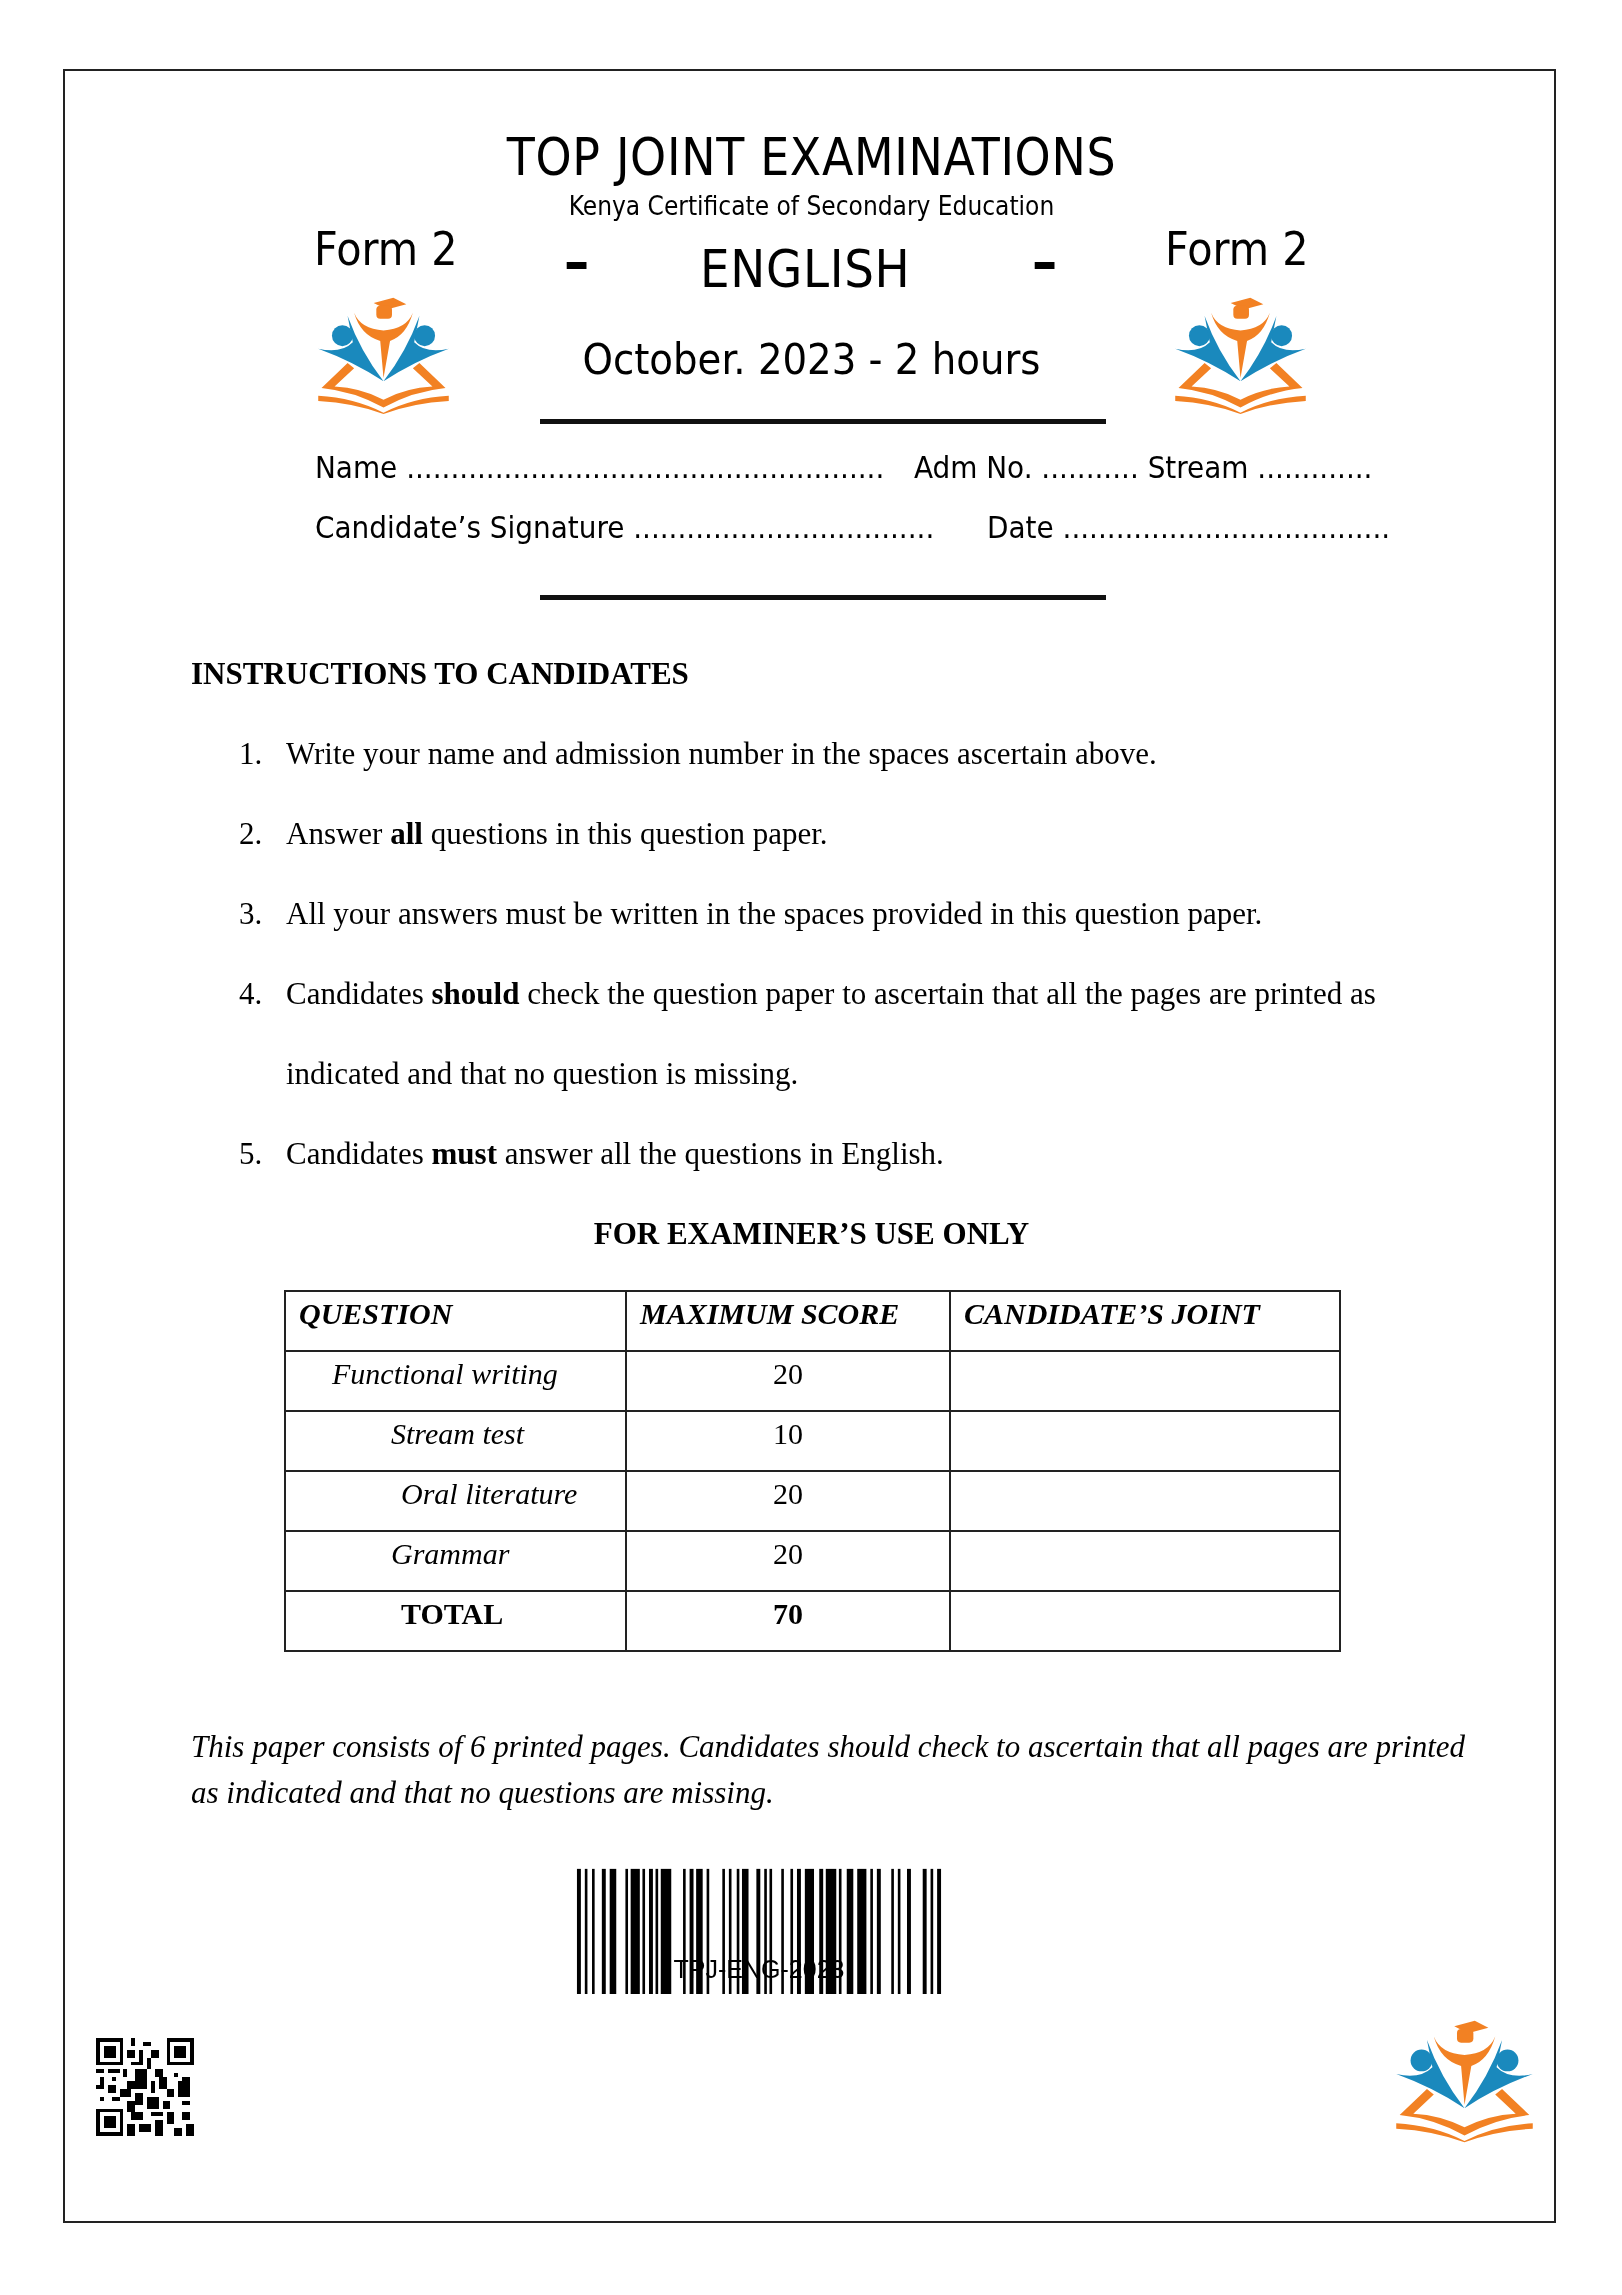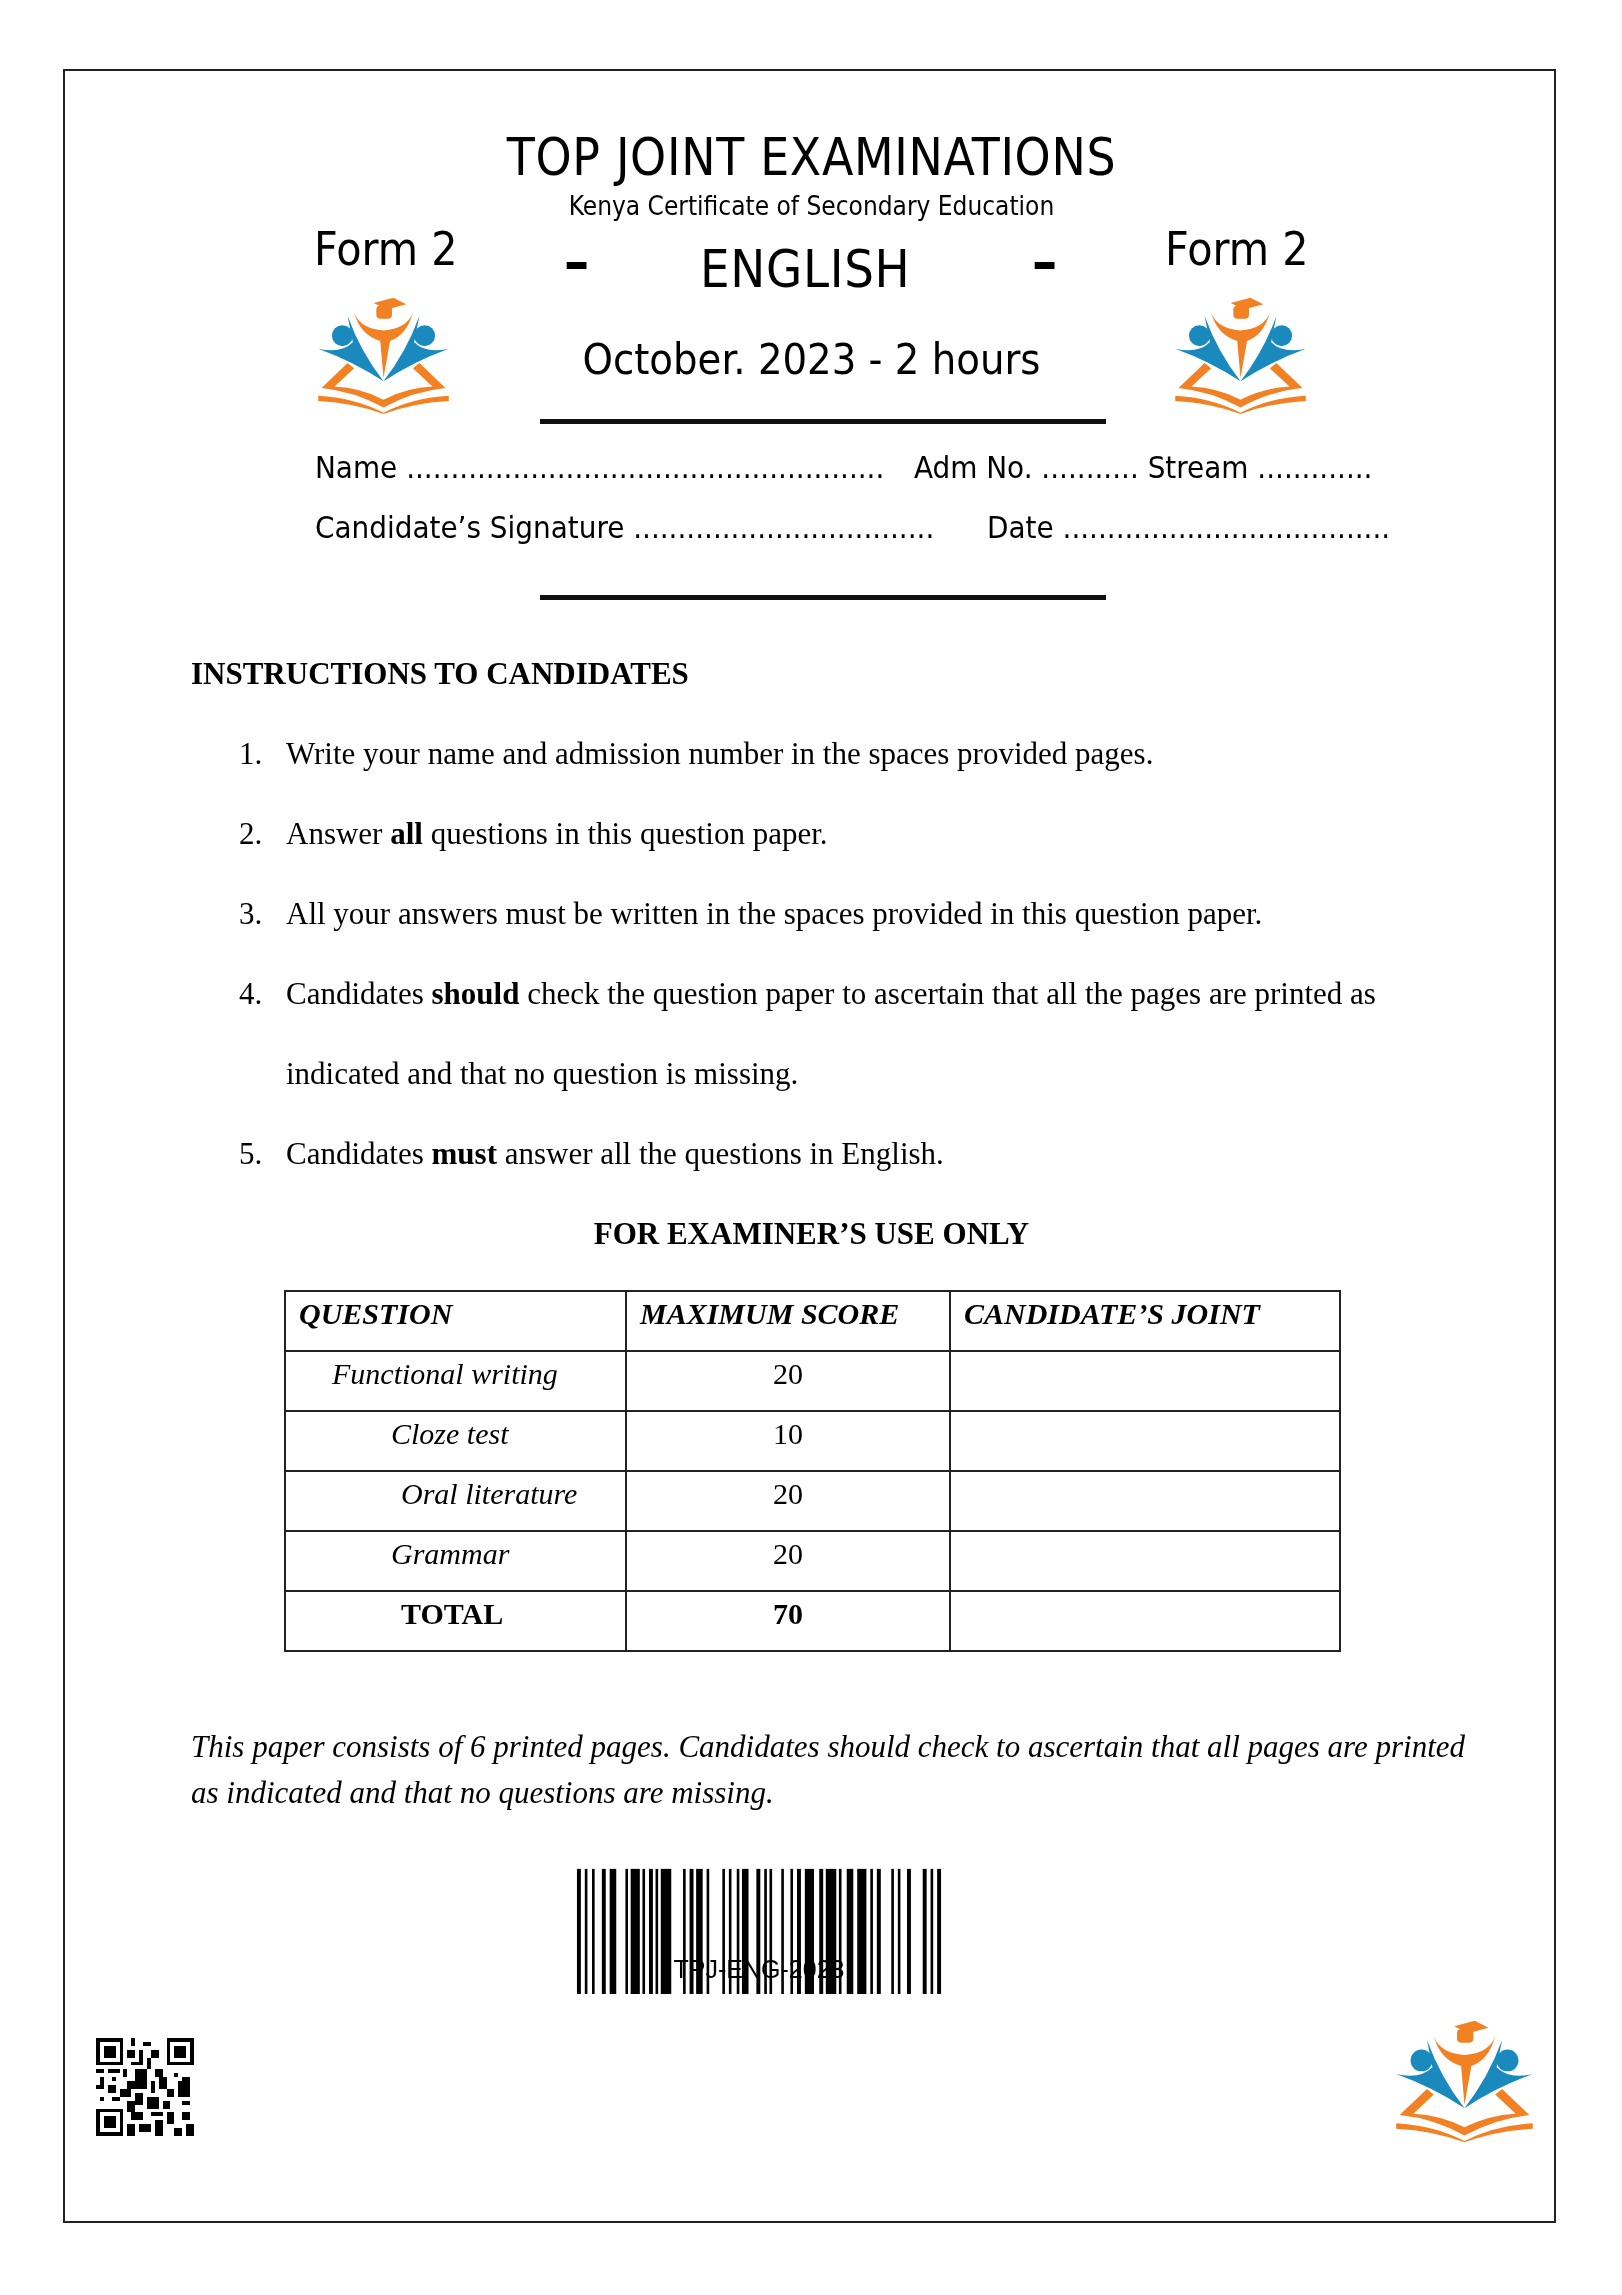--- a/index.html
+++ b/index.html
@@ -120,21 +120,21 @@
   <span>Date</span>
   <span>.....................................</span>
 </div>
 
 <div class="abs rule rule2"></div>
 
 <div class="abs instr-head serif">INSTRUCTIONS TO CANDIDATES</div>
 
 <div class="abs instr i1 serif">
   <span class="num">1.</span>
-  <span class="txt"><span>Write your name and admission number in the spaces provided pages.</span></span>
+  <span class="txt"><span>Write your name and admission number in the spaces ascertain above.</span></span>
 </div>
 <div class="abs instr i2 serif">
   <span class="num">2.</span>
   <span class="txt"><span>Answer </span><b>all</b><span> questions in this question paper.</span></span>
 </div>
 <div class="abs instr i3 serif">
   <span class="num">3.</span>
   <span class="txt"><span>All your answers must be written in the spaces provided in this question paper.</span></span>
 </div>
 <div class="abs instr i4 serif">
@@ -155,21 +155,21 @@
     <th class="c1">QUESTION</th>
     <th class="c2">MAXIMUM SCORE</th>
     <th>CANDIDATE’S JOINT</th>
   </tr>
   <tr>
     <td class="qcell" style="padding-left:46px">Functional writing</td>
     <td class="maxcell">20</td>
     <td></td>
   </tr>
   <tr>
-    <td class="qcell" style="padding-left:105px">Cloze test</td>
+    <td class="qcell" style="padding-left:105px">Stream test</td>
     <td class="maxcell">10</td>
     <td></td>
   </tr>
   <tr>
     <td class="qcell" style="padding-left:115px">Oral literature</td>
     <td class="maxcell">20</td>
     <td></td>
   </tr>
   <tr>
     <td class="qcell" style="padding-left:105px">Grammar</td>

